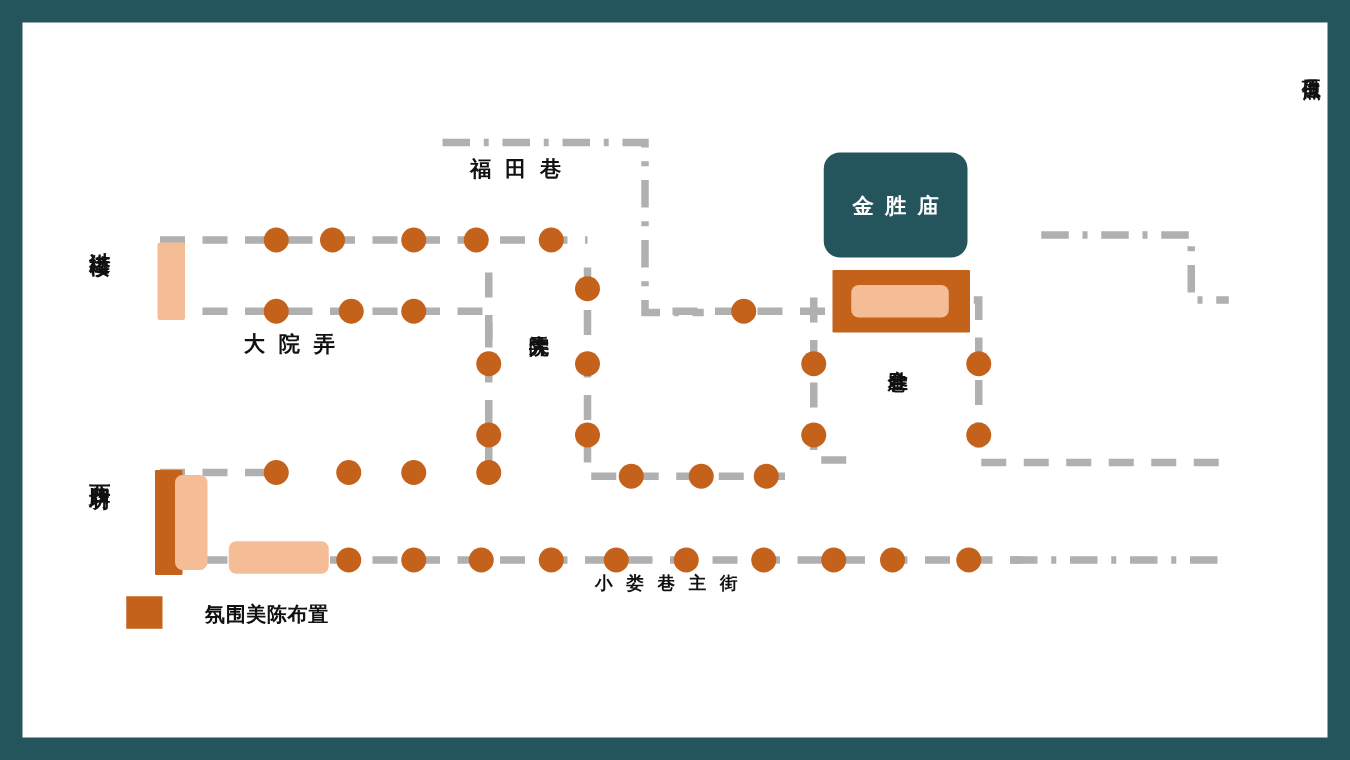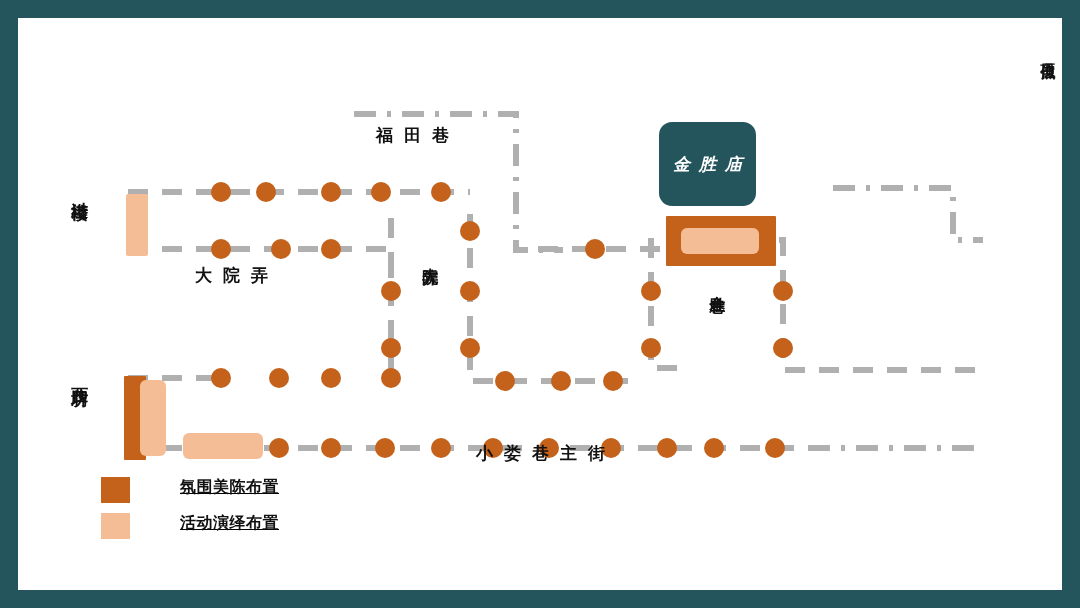--- a/index.html
+++ b/index.html
@@ -26,36 +26,36 @@
     margin-top:40px;
   }
 
   #project-label{right:6px;top:34px;font-size:15px;letter-spacing:0px;line-height:1.12;}
   #lbl-guojielou{left:52px;top:170px;font-size:17px;}
   #lbl-xipaifang{left:52px;top:356px;font-size:17px;}
   #lbl-futianxiang{left:358px;top:66px;font-size:17px;letter-spacing:11px;}
   #lbl-dayuannong-h{left:177px;top:206px;font-size:17px;letter-spacing:11px;}
   #lbl-dayuannong-v{left:404px;top:237px;font-size:16px;}
   #lbl-jinshengxiang{left:691px;top:265px;font-size:16px;}
-  #lbl-xiaoloumain{left:458px;top:384px;font-size:17px;letter-spacing:11px;}
+  #lbl-xiaoloumain{left:458px;top:400px;font-size:14px;letter-spacing:11px;}
 
   #temple-box{
-    position:absolute;left:641px;top:104px;width:97px;height:84px;
+    position:absolute;left:641px;top:104px;width:115px;height:84px;
     background:#24545c;border-radius:13px;
-    display:flex;align-items:center;justify-content:center;font-style:italic;
+    display:flex;align-items:center;justify-content:center;
   }
   #temple-box span{
     color:#ffffff;font-size:17px;font-weight:bold;letter-spacing:9px;
     text-indent:9px;white-space:nowrap;
   }
 
   .legend{position:absolute;left:83px;}
   #legend-row-1{top:459px;}
   #legend-row-2{top:495px;}
-  .legend{display:flex;align-items:flex-start;gap:16px;text-decoration:underline;}
+  .legend{display:flex;align-items:flex-end;gap:0;}
   .legend .sw{width:29px;height:26px;}
   .legend .lt{margin-left:34px;font-size:16px;font-weight:bold;color:#111111;letter-spacing:0.5px;white-space:nowrap;}
 </style>
 </head>
 <body>
 
 <div id="stage" style="background: rgb(36, 84, 92);">
   <div id="canvas" style="background: rgb(255, 255, 255);">
 
     <svg id="mapsvg" viewBox="0 0 1044 572" xmlns="http://www.w3.org/2000/svg">
@@ -138,19 +138,15 @@
 
     <div class="vlabel" id="lbl-jinshengxiang">金胜巷</div>
 
     <div class="hlabel" id="lbl-xiaoloumain">小娄巷主街</div>
 
     <div class="legend" id="legend-row-1">
       <div class="sw" style="background: rgb(196, 98, 28);"></div>
       <div class="lt">氛围美陈布置</div>
     </div>
 
-    <div class="legend" id="legend-row-2">
-      <div class="sw" style="background: rgb(244, 189, 149);"></div>
-      <div class="lt">活动演绎布置</div>
-    </div>
 
   </div>
 </div>
 
 </body></html>

